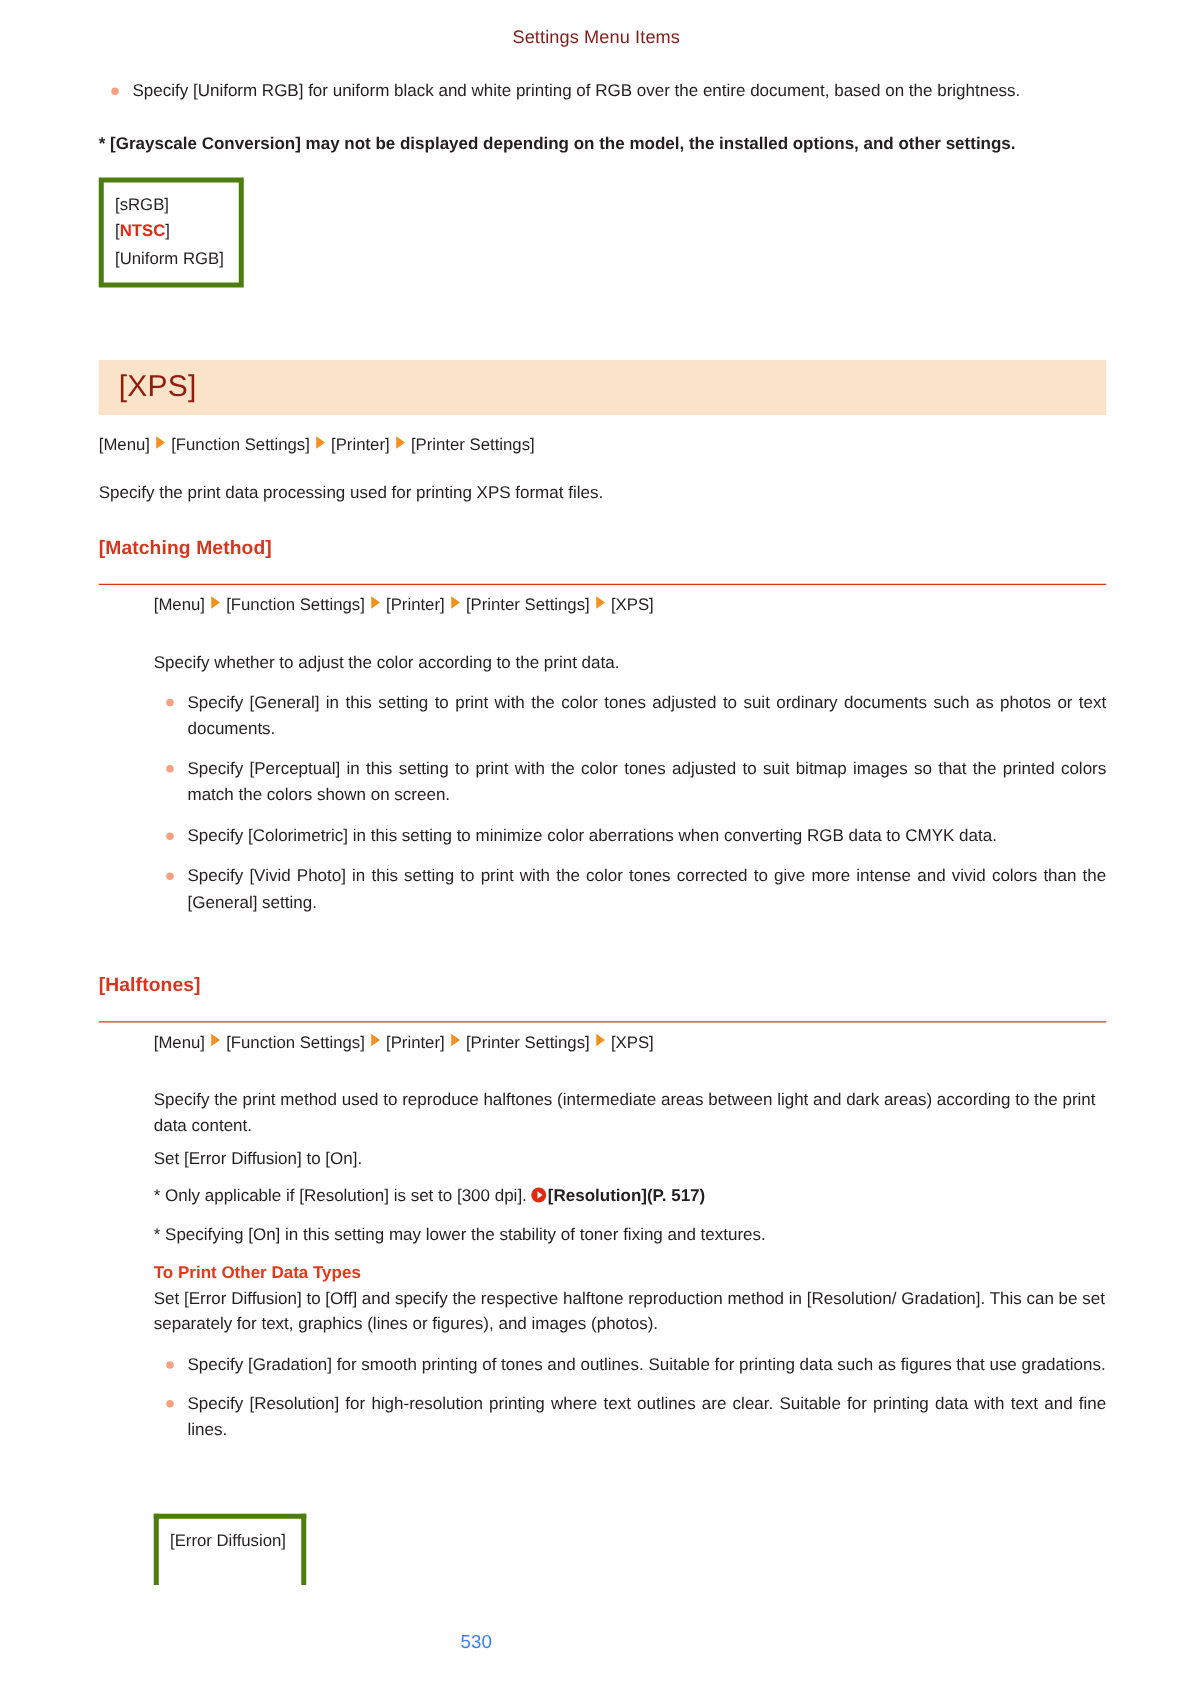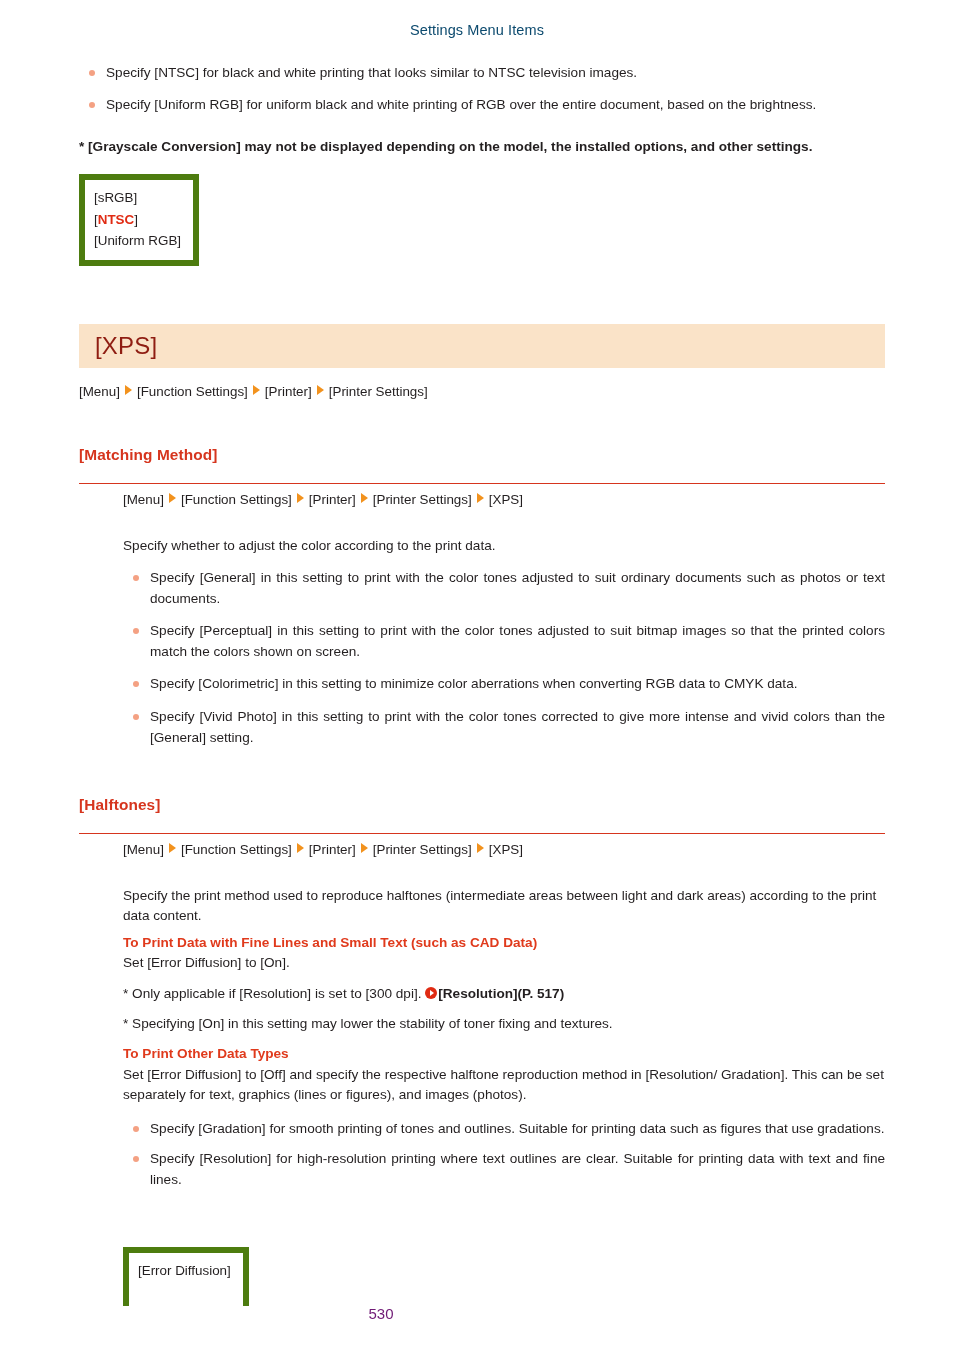--- a/index.html
+++ b/index.html
@@ -23,21 +23,21 @@
   }
 
   
   .doc-header {
     position: absolute;
     top: 22px;
     left: 0;
     width: 954px;
     text-align: center;
     font-size: 14.5px;
-    color: #0c4a6e;
+    color: #7f1d1d;
     letter-spacing: 0.1px;
   }
 
   
   .content {
     position: absolute;
     top: 62px;
     left: 79px;
     width: 806px;
   }
@@ -78,21 +78,21 @@
   .note {
     font-size: 13.6px;
     line-height: 1.5;
     margin: 0;
     font-weight: bold;
   }
 
   
   .value-box {
     display: inline-block;
-    border: 6px solid #4d7c0f;
+    border: 4px solid #4d7c0f;
     padding: 7px 12px 8px 9px;
     line-height: 1.62;
     font-size: 13.4px;
     background: #fff;
   }
   .value-box .row { white-space: nowrap; }
   .value-box .default {
     color: #e02b13;
     font-weight: bold;
   }
@@ -184,21 +184,21 @@
   }
 
   
   .page-number {
     position: absolute;
     bottom: 28px;
     left: 0;
     width: 762px;
     text-align: center;
     font-size: 15px;
-    color: #701a75;
+    color: #3b82f6;
   }
 
   .sp-6  { height: 6px; }
   .sp-10 { height: 10px; }
   .sp-12 { height: 12px; }
   .sp-14 { height: 14px; }
   .sp-16 { height: 16px; }
   .sp-18 { height: 18px; }
   .sp-22 { height: 22px; }
   .sp-26 { height: 26px; }
@@ -209,21 +209,20 @@
 <body>
 
 <div class="page">
 
   <div class="doc-header">Settings Menu Items</div>
 
   <div class="content">
 
     
     <ul class="bullets">
-      <li>Specify [NTSC] for black and white printing that looks similar to NTSC television images.</li>
       <li>Specify [Uniform RGB] for uniform black and white printing of RGB over the entire document, based on the brightness.</li>
     </ul>
 
     <div class="sp-22"></div>
 
     <p class="note">* [Grayscale Conversion] may not be displayed depending on the model, the installed options, and other settings.</p>
 
     <div class="sp-16"></div>
 
     <div class="value-box">
@@ -239,20 +238,21 @@
     <div class="banner">
       <span class="banner-title">[XPS]</span>
     </div>
 
     <div class="breadcrumb">
       <span>[Menu]</span><span class="crumb-arrow"></span><span>[Function Settings]</span><span class="crumb-arrow"></span><span>[Printer]</span><span class="crumb-arrow"></span><span>[Printer Settings]</span>
     </div>
 
     <div class="sp-18"></div>
 
+    <p class="para">Specify the print data processing used for printing XPS format files.</p>
 
     <div class="sp-26"></div>
 
     
     <div class="sub-section">
       <div class="sub-head">[Matching Method]</div>
 
       <div class="sp-6"></div>
 
       <div class="indent-block">
@@ -291,21 +291,20 @@
           <span>[Menu]</span><span class="crumb-arrow"></span><span>[Function Settings]</span><span class="crumb-arrow"></span><span>[Printer]</span><span class="crumb-arrow"></span><span>[Printer Settings]</span><span class="crumb-arrow"></span><span>[XPS]</span>
         </div>
 
         <div class="sp-26"></div>
 
         <p class="para">Specify the print method used to reproduce halftones (intermediate areas between light and dark areas) according to the print data content.</p>
 
         <div class="sp-6"></div>
 
         
-        <div class="red-lead">To Print Data with Fine Lines and Small Text (such as CAD Data)</div>
         <p class="para">Set [Error Diffusion] to [On].</p>
 
         <div class="sp-10"></div>
 
         <p class="para"><span>* Only applicable if [Resolution] is set to [300 dpi].</span> <span class="xref"><span class="xref-icon"></span><span>[Resolution](P. 517)</span></span></p>
 
         <div class="sp-10"></div>
 
         <p class="para">* Specifying [On] in this setting may lower the stability of toner fixing and textures.</p>
 

